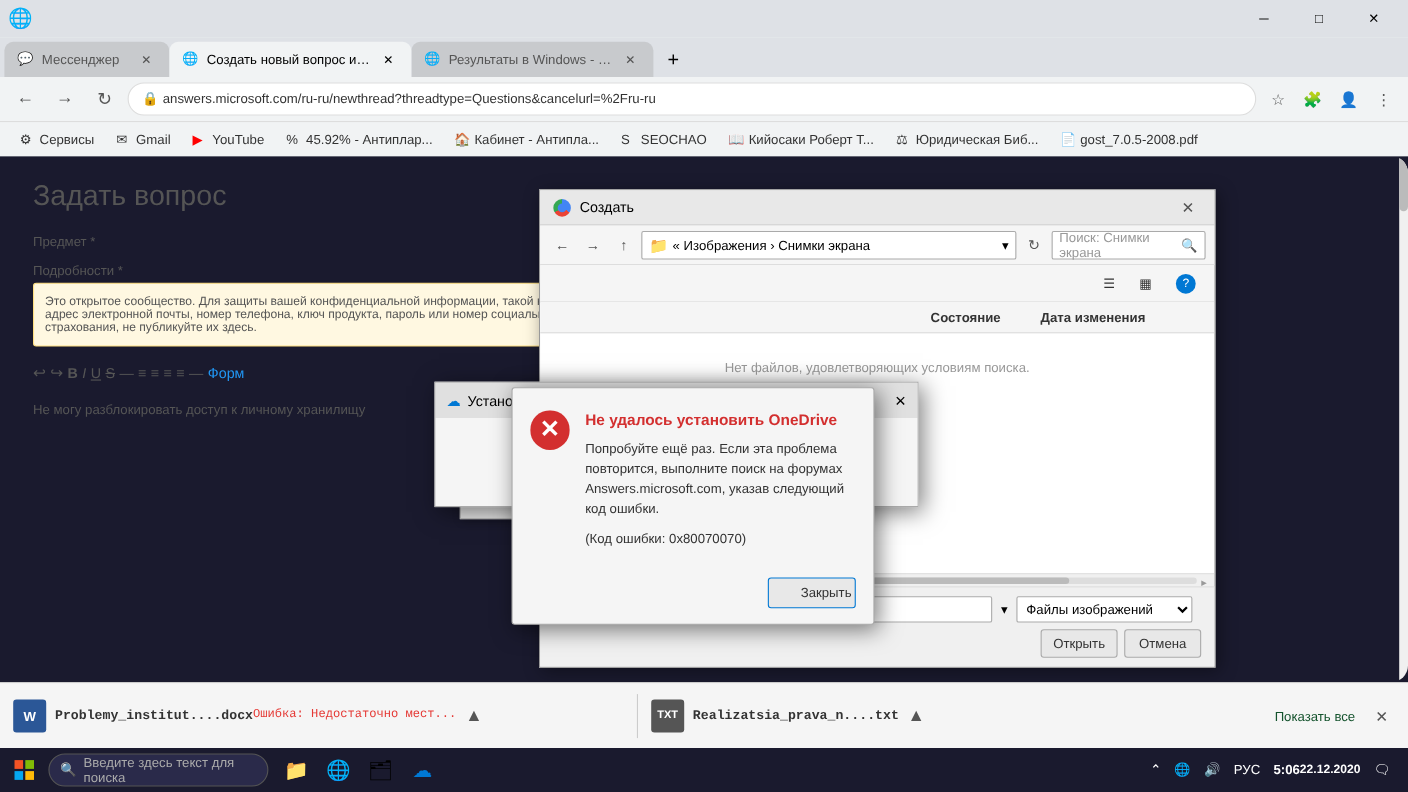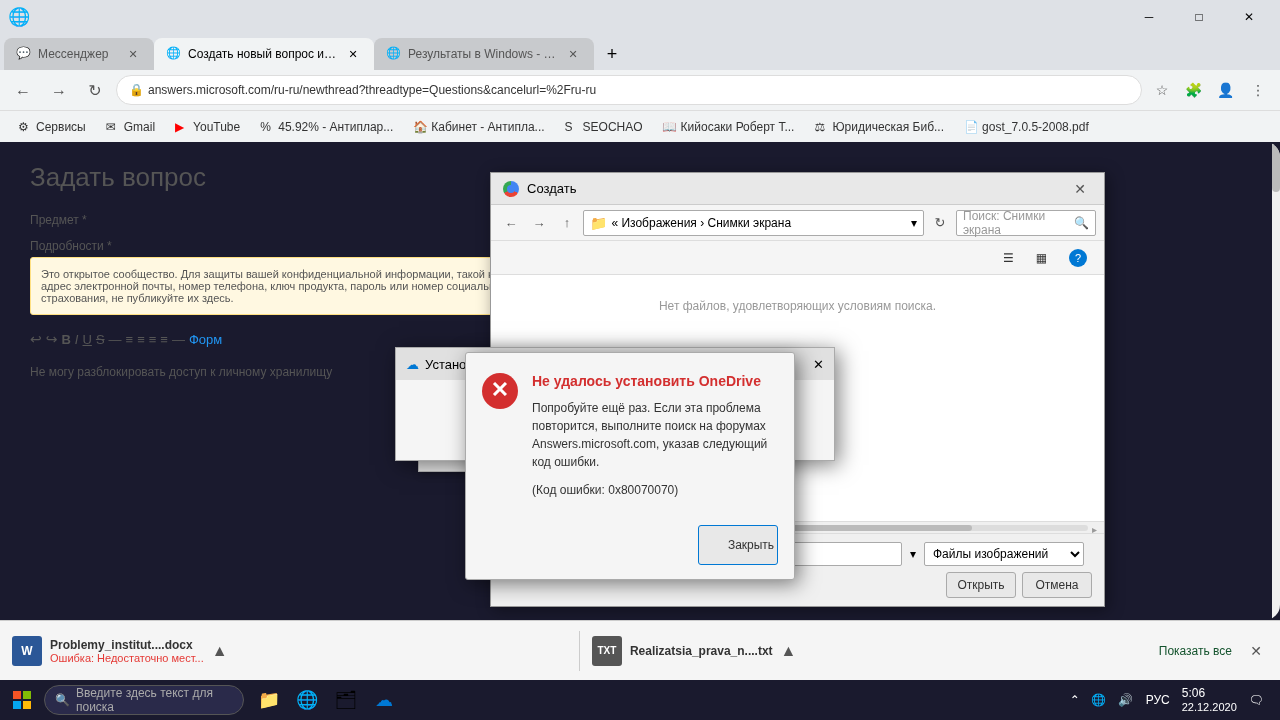--- a/index.html
+++ b/index.html
@@ -505,21 +505,21 @@
     }
 
     .err-footer {
       padding: 8px 16px 14px;
       display: flex;
       justify-content: flex-end;
     }
 
     .err-close-btn {
       min-width: 80px;
-      height: 40px;
+      height: 28px;
       background: #e8e8e8;
       border: 1px solid #0078d4;
       border-radius: 3px;
       cursor: pointer;
       font-size: 12px;
       color: #333;
       display: flex;
       align-items: center;
       justify-content: center;
       padding-left: 26px;
@@ -662,21 +662,22 @@
       align-items: center;
       justify-content: center;
       color: white;
       font-size: 12px;
       font-weight: bold;
       flex-shrink: 0;
     }
 
     .download-info {
       display: flex;
-      flex-direction: column;
+      flex-direction: row;
+      font-family: Liberation Mono, monospace;
     }
 
     .download-name {
       font-size: 12px;
       font-weight: 600;
       color: #333;
     }
 
     .download-status {
       font-size: 11px;
@@ -879,20 +880,25 @@
           </div>
           <div class="toolbar-btn">
             <span>▦</span>
           </div>
           <div class="toolbar-btn">
             <span style="color:white;background:#0078d4;border-radius:50%;width:18px;height:18px;display:flex;align-items:center;justify-content:center;font-size:11px;">?</span>
           </div>
         </div>
 
         <div class="file-list-area">
+          <div class="file-list-header">
+            <span class="col-name"></span>
+            <span class="col-status">Состояние</span>
+            <span class="col-date">Дата изменения</span>
+          </div>
 
           <div class="tree-area">
             <div class="empty-area">
               <span>Нет файлов, удовлетворяющих условиям поиска.</span>
             </div>
           </div>
 
           <div style="position:absolute;bottom:0;left:0;right:0;">
             <div class="tree-item">
               <span>📁</span>
@@ -1038,21 +1044,21 @@
     <div class="taskbar-right-item">
       <span>🌐</span>
     </div>
     <div class="taskbar-right-item">
       <span>🔊</span>
     </div>
     <div class="taskbar-right-item">
       <span>РУС</span>
     </div>
     <div class="taskbar-right-item">
-      <div style="display:flex;flex-direction:column;align-items:flex-start;">
+      <div style="display:flex;flex-direction:row;align-items:flex-end;font-weight:bold;">
         <span style="font-size:12px;line-height:1.2;">5:06</span>
         <span style="font-size:11px;line-height:1.2;">22.12.2020</span>
       </div>
     </div>
     <div class="taskbar-right-item">
       <span>🗨</span>
     </div>
   </div>
 </div>
 

